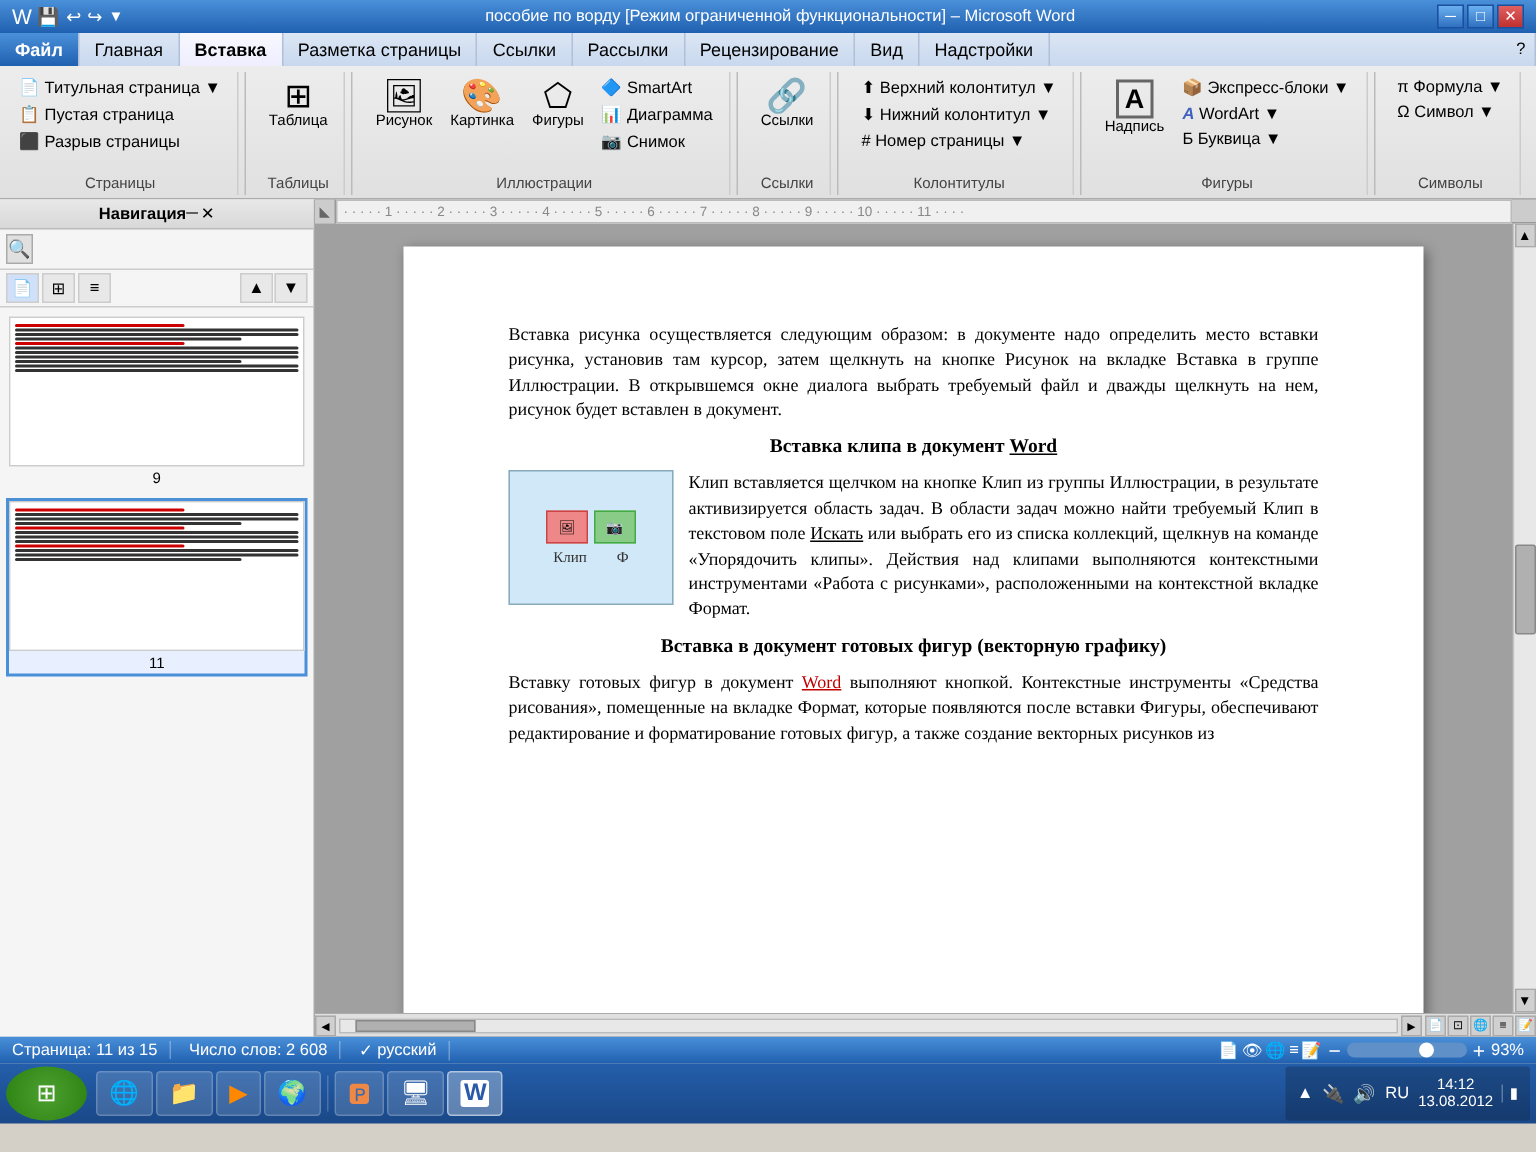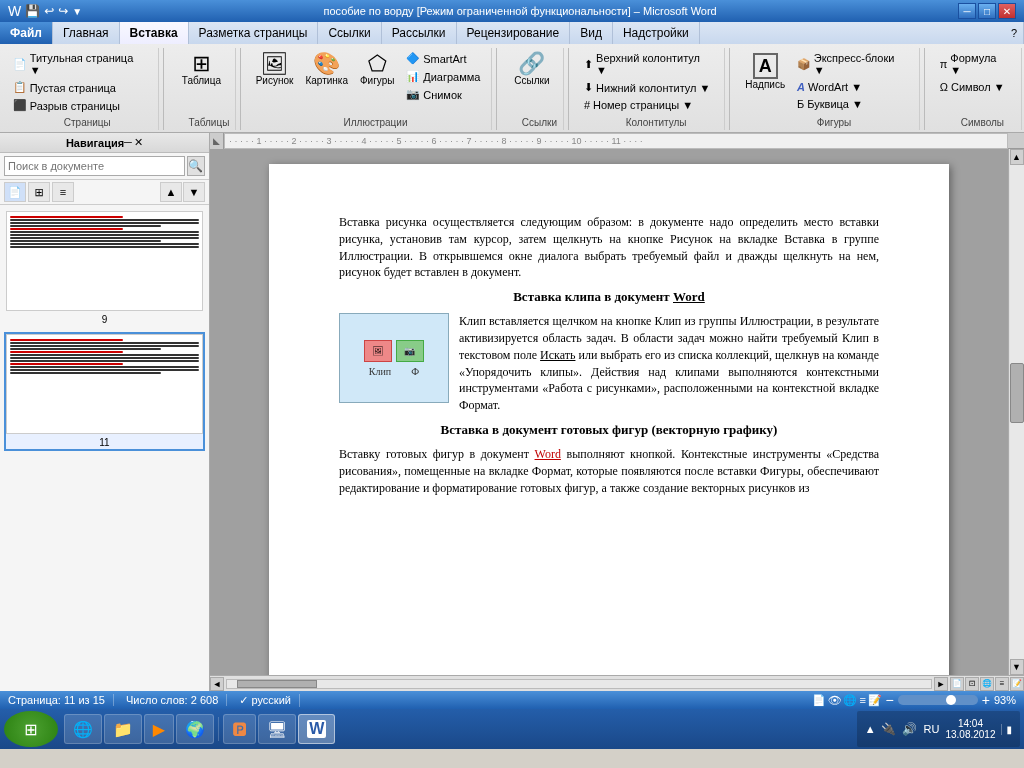--- a/index.html
+++ b/index.html
@@ -20,21 +20,21 @@
     .title-bar-controls { display: flex; gap: 2px; }
     .title-btn { width: 18px; height: 16px; background: linear-gradient(to bottom, #6ab0f0, #3070c0); border: 1px solid #1a50a0; color: white; font-size: 10px; display: flex; align-items: center; justify-content: center; cursor: pointer; }
 
     
     .ribbon { background: linear-gradient(to bottom, #f0f0f0, #e0e0e0); border-bottom: 1px solid #aaa; }
     .ribbon-tabs { display: flex; background: linear-gradient(to bottom, #dce6f4, #c8d8ee); height: 22px; }
     .ribbon-tab { padding: 3px 10px; font-size: 12px; cursor: pointer; border-right: 1px solid #b0c0d8; display: flex; align-items: center; }
     .ribbon-tab.active { background: linear-gradient(to bottom, #f0f4ff, #e8ecf8); font-weight: bold; border-bottom: none; }
     .ribbon-content { display: flex; padding: 4px 2px 2px 2px; gap: 2px; min-height: 88px; }
     .ribbon-group { display: flex; flex-direction: column; align-items: center; border-right: 1px solid #ccc; padding: 2px 6px; min-width: 50px; }
-    .ribbon-group-label { font-size: 10px; color: #444; margin-top: auto; padding-top: 2px; margin-left: 15px; }
+    .ribbon-group-label { font-size: 10px; color: #444; margin-top: auto; padding-top: 2px; }
     .ribbon-group-content { display: flex; gap: 2px; align-items: flex-start; flex: 1; }
     .ribbon-btn { display: flex; flex-direction: column; align-items: center; cursor: pointer; padding: 2px 4px; border: 1px solid transparent; border-radius: 2px; font-size: 10px; min-width: 40px; }
     .ribbon-btn-icon { font-size: 22px; line-height: 1; }
     .ribbon-btn-small { display: flex; align-items: center; cursor: pointer; padding: 1px 4px; border: 1px solid transparent; border-radius: 2px; font-size: 11px; gap: 3px; }
     .ribbon-col { display: flex; flex-direction: column; gap: 1px; }
 
     
     .help-btn { margin-left: auto; padding: 2px 6px; font-size: 11px; cursor: pointer; }
 
     
@@ -275,21 +275,20 @@
 
   <div class="nav-panel">
     <div class="nav-panel-header">
       <span class="nav-panel-title">Навигация</span>
       <div class="nav-panel-controls">
         <span style="cursor:pointer; font-size:11px;">─</span>
         <span style="cursor:pointer; font-size:11px;">✕</span>
       </div>
     </div>
     <div class="nav-search">
-      <input type="text" class="nav-search-input" placeholder="Поиск в документе" style="">
       <div class="nav-search-btn">🔍</div>
     </div>
     <div class="nav-view-btns">
       <div class="nav-view-btn" style="background:#d0e0f8;">📄</div>
       <div class="nav-view-btn">⊞</div>
       <div class="nav-view-btn">≡</div>
       <div style="margin-left:auto; display:flex; gap:1px;">
         <div class="nav-view-btn">▲</div>
         <div class="nav-view-btn">▼</div>
       </div>
@@ -463,18 +462,18 @@
   </div>
   <div class="taskbar-btn active" style="min-width:28px;">
     <span style="font-size:16px; color:#2a5aa8; font-weight:bold; background:white; padding:0 2px; border-radius:2px;">W</span>
   </div>
   <div class="taskbar-right">
     <span style="cursor:pointer;">▲</span>
     <span style="font-size:12px;">🔌</span>
     <span style="font-size:12px;">🔊</span>
     <span style="cursor:pointer; font-size:11px;">RU</span>
     <div class="taskbar-time">
-      <span>14:04</span>
+      <span>14:12</span>
       <span>13.08.2012</span>
     </div>
     <span style="cursor:pointer; font-size:10px; border-left:1px solid rgba(255,255,255,0.3); padding-left:4px;">▮</span>
   </div>
 </div>
 
 </body></html>

